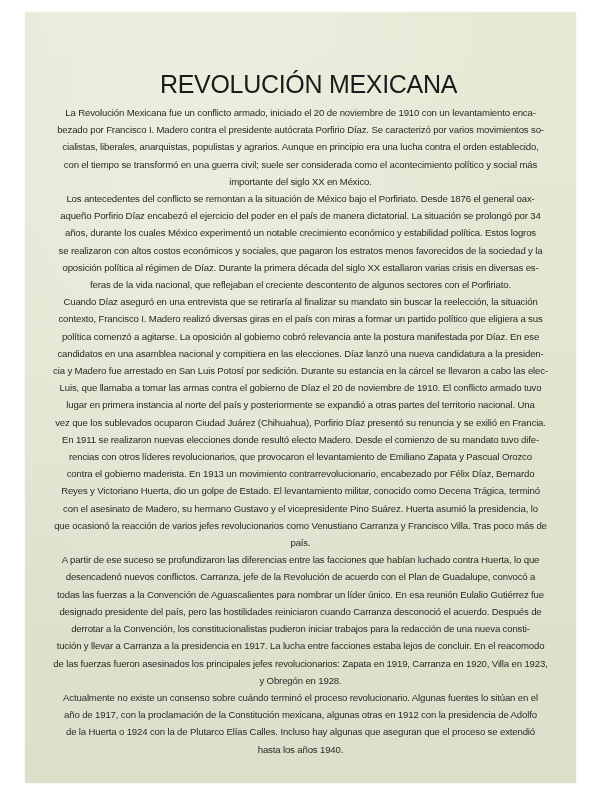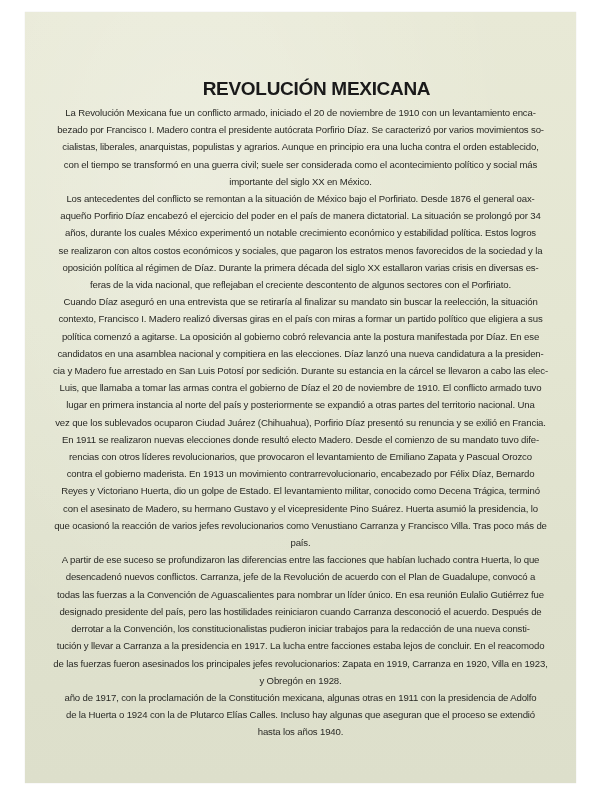--- a/index.html
+++ b/index.html
@@ -26,25 +26,25 @@
       background: radial-gradient(ellipse at 30% 20%, rgba(255,255,255,0.25), rgba(255,255,255,0) 60%);
       pointer-events: none;
     }
     .title {
       position: absolute;
       top: 50px;
       left: 0;
       width: 100%;
       text-align: center;
       font-family: "Liberation Sans", sans-serif;
-      font-weight: bold;
-      font-size: 19px;
+      font-weight: normal;
+      font-size: 25px;
       letter-spacing: -0.3px;
       color: #1a1a1a;
-      margin: 16px;
+      margin: 8px;
     }
     .body {
       position: absolute;
       top: 92px;
       left: 18px;
       width: 515px;
       font-family: "Liberation Sans", sans-serif;
       font-size: 9.6px;
       line-height: 17.2px;
       color: #2a2a26;
@@ -100,18 +100,19 @@
         <span class="line">A partir de ese suceso se profundizaron las diferencias entre las facciones que habían luchado contra Huerta, lo que</span>
         <span class="line">desencadenó nuevos conflictos. Carranza, jefe de la Revolución de acuerdo con el Plan de Guadalupe, convocó a</span>
         <span class="line">todas las fuerzas a la Convención de Aguascalientes para nombrar un líder único. En esa reunión Eulalio Gutiérrez fue</span>
         <span class="line">designado presidente del país, pero las hostilidades reiniciaron cuando Carranza desconoció el acuerdo. Después de</span>
         <span class="line">derrotar a la Convención, los constitucionalistas pudieron iniciar trabajos para la redacción de una nueva consti-</span>
         <span class="line">tución y llevar a Carranza a la presidencia en 1917. La lucha entre facciones estaba lejos de concluir. En el reacomodo</span>
         <span class="line">de las fuerzas fueron asesinados los principales jefes revolucionarios: Zapata en 1919, Carranza en 1920, Villa en 1923,</span>
         <span class="line">y Obregón en 1928.</span>
       </div>
       <div class="paragraph">
-        <span class="line">año de 1917, con la proclamación de la Constitución mexicana, algunas otras en 1911 con la presidencia de Adolfo</span>
+        <span class="line">Actualmente no existe un consenso sobre cuándo terminó el proceso revolucionario. Algunas fuentes lo sitúan en el</span>
+        <span class="line">año de 1917, con la proclamación de la Constitución mexicana, algunas otras en 1912 con la presidencia de Adolfo</span>
         <span class="line">de la Huerta o 1924 con la de Plutarco Elías Calles. Incluso hay algunas que aseguran que el proceso se extendió</span>
         <span class="line">hasta los años 1940.</span>
       </div>
     </div>
 </div>
 
 </body></html>

